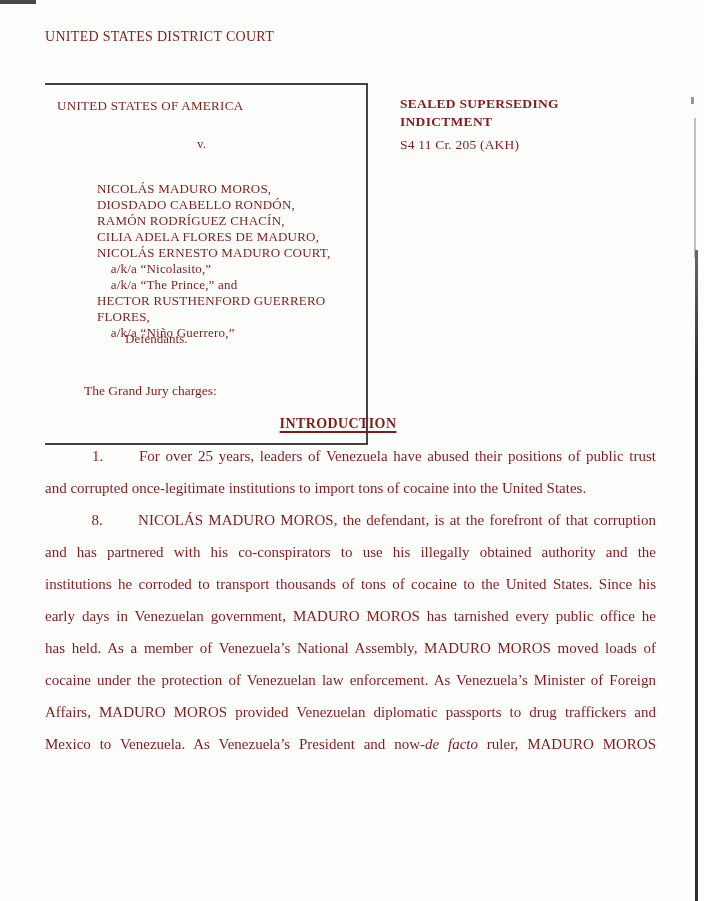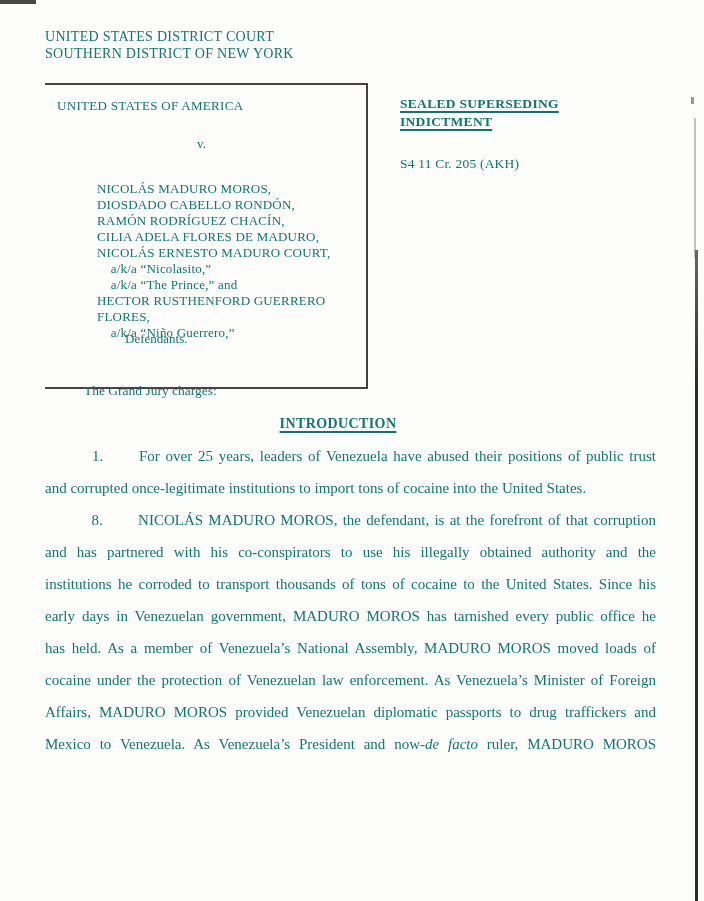--- a/index.html
+++ b/index.html
@@ -3,37 +3,37 @@
 <meta charset="utf-8">
 <style>
   * { margin: 0; padding: 0; box-sizing: border-box; }
   html, body { background: #e8e8e8; }
   .page {
     position: relative;
     width: 704px;
     height: 901px;
     background: #fdfdfc;
     font-family: "Liberation Serif", "DejaVu Serif", serif;
-    color: #0f766e;
+    color: #7f1d1d;
     overflow: hidden;
     margin: 0 auto;
   }
   
   .court-header {
     position: absolute;
     left: 45px; top: 28px;
     font-size: 14px;
     line-height: 17px;
     letter-spacing: 0.3px;
   }
   
   .caption-box {
     position: absolute;
     left: 45px; top: 83px;
-    width: 323px; height: 306px;
+    width: 323px; height: 362px;
     border-top: 2px solid #45423f;
     border-right: 2px solid #45423f;
     border-bottom: 2px solid #45423f;
     font-size: 13px;
   }
   .plaintiff { position: absolute; left: 12px; top: 13px; letter-spacing: 0.3px; }
   .versus { position: absolute; left: 152px; top: 51px; }
   .defendant-lines { position: absolute; left: 12px; top: 96px; line-height: 16px; letter-spacing: 0.2px; margin-left: 40px; }
   .defendants-label { position: absolute; left: 80px; top: 246px; }
   
@@ -43,25 +43,24 @@
     width: 260px;
     font-size: 13.5px;
   }
   .indictment-title {
     font-weight: bold;
     letter-spacing: 0.3px;
     line-height: 17.5px;
   }
   .indictment-title span {
     display: inline;
-    text-decoration: underline;
     text-decoration-thickness: 1.5px;
     text-underline-offset: 3px;
   }
-  .case-number { margin-top: 26px; letter-spacing: 0.2px; }
+  .case-number { margin-top: 7px; letter-spacing: 0.2px; }
   
   .charges-intro {
     position: absolute;
     left: 84px; top: 383px;
     font-size: 13.5px;
   }
   .section-heading {
     position: absolute;
     left: 45px; top: 416px;
     width: 570px;
@@ -113,21 +112,20 @@
     background: #9a9896;
   }
 </style>
 </head>
 <body>
 
 <div class="page">
 
   <div class="court-header">
     <div>UNITED STATES DISTRICT COURT</div>
-    <div>SOUTHERN DISTRICT OF NEW YORK</div>
   </div>
 
   <div class="caption-box">
     <div class="plaintiff">UNITED STATES OF AMERICA</div>
     <div class="versus">v.</div>
     <div class="defendant-lines">
         <div class="tline"><span>NICOLÁS MADURO MOROS,</span></div>
         <div class="tline"><span>DIOSDADO CABELLO RONDÓN,</span></div>
         <div class="tline"><span>RAMÓN RODRÍGUEZ CHACÍN,</span></div>
         <div class="tline"><span>CILIA ADELA FLORES DE MADURO,</span></div>

